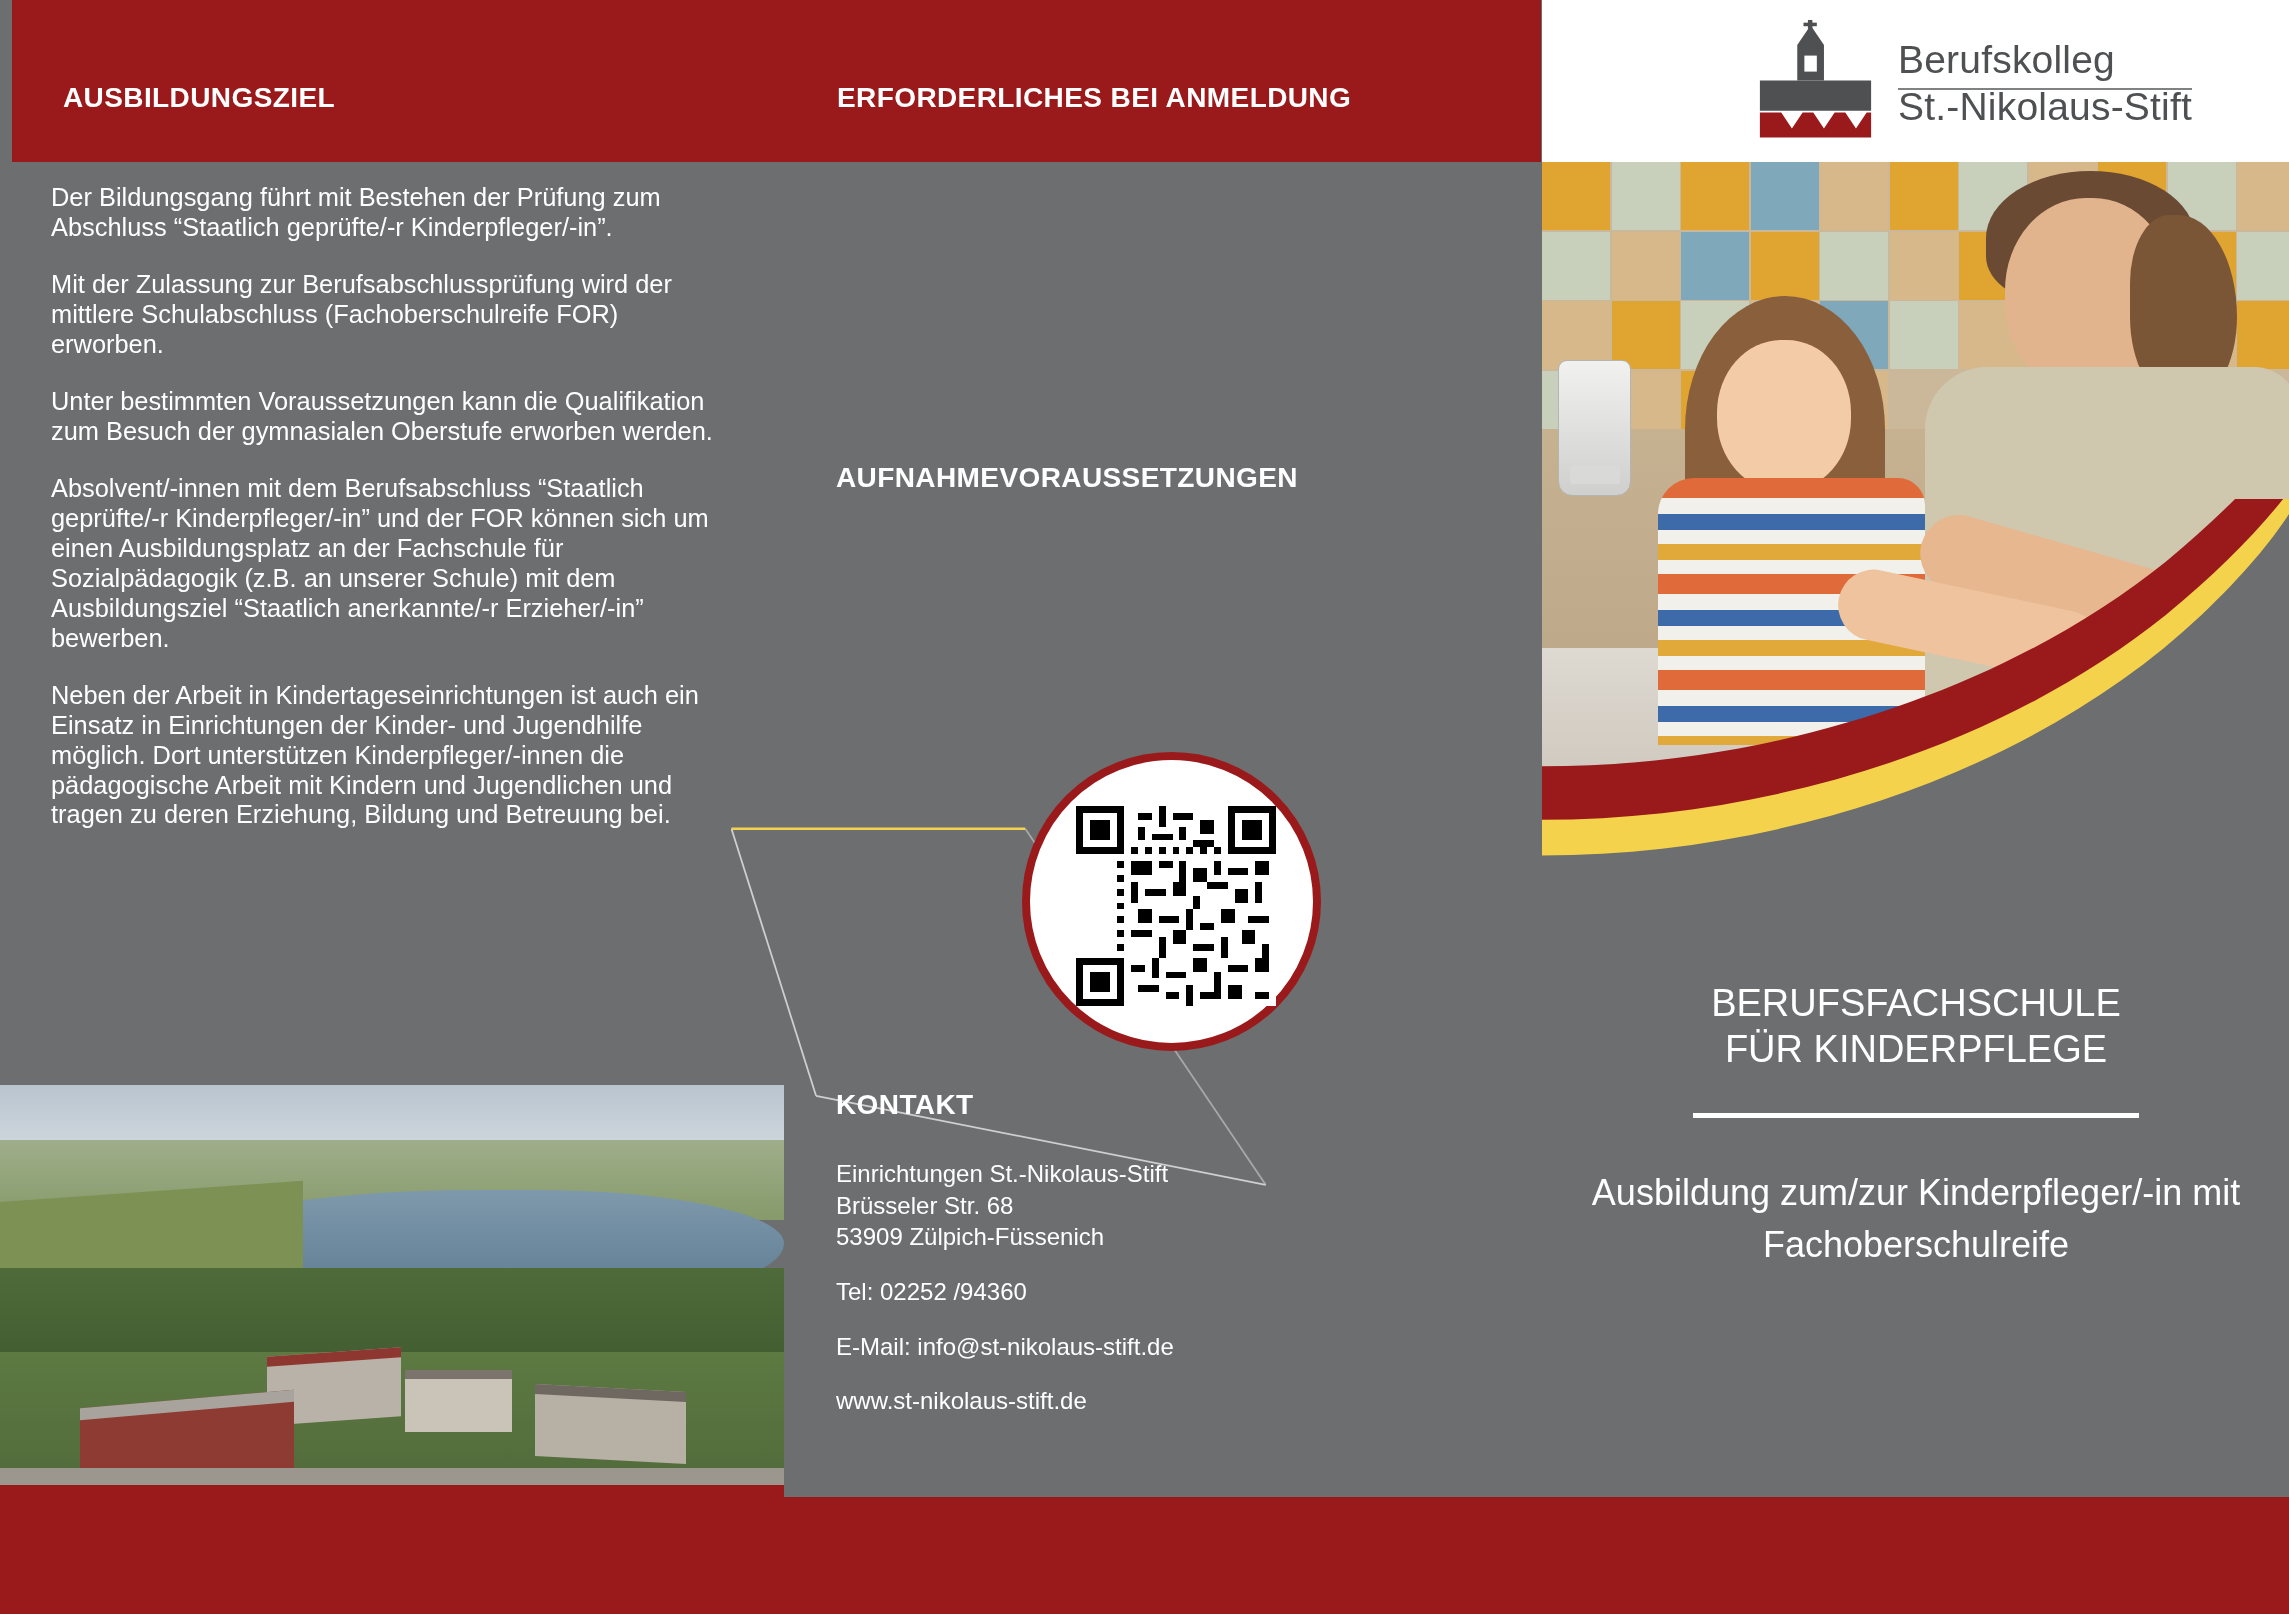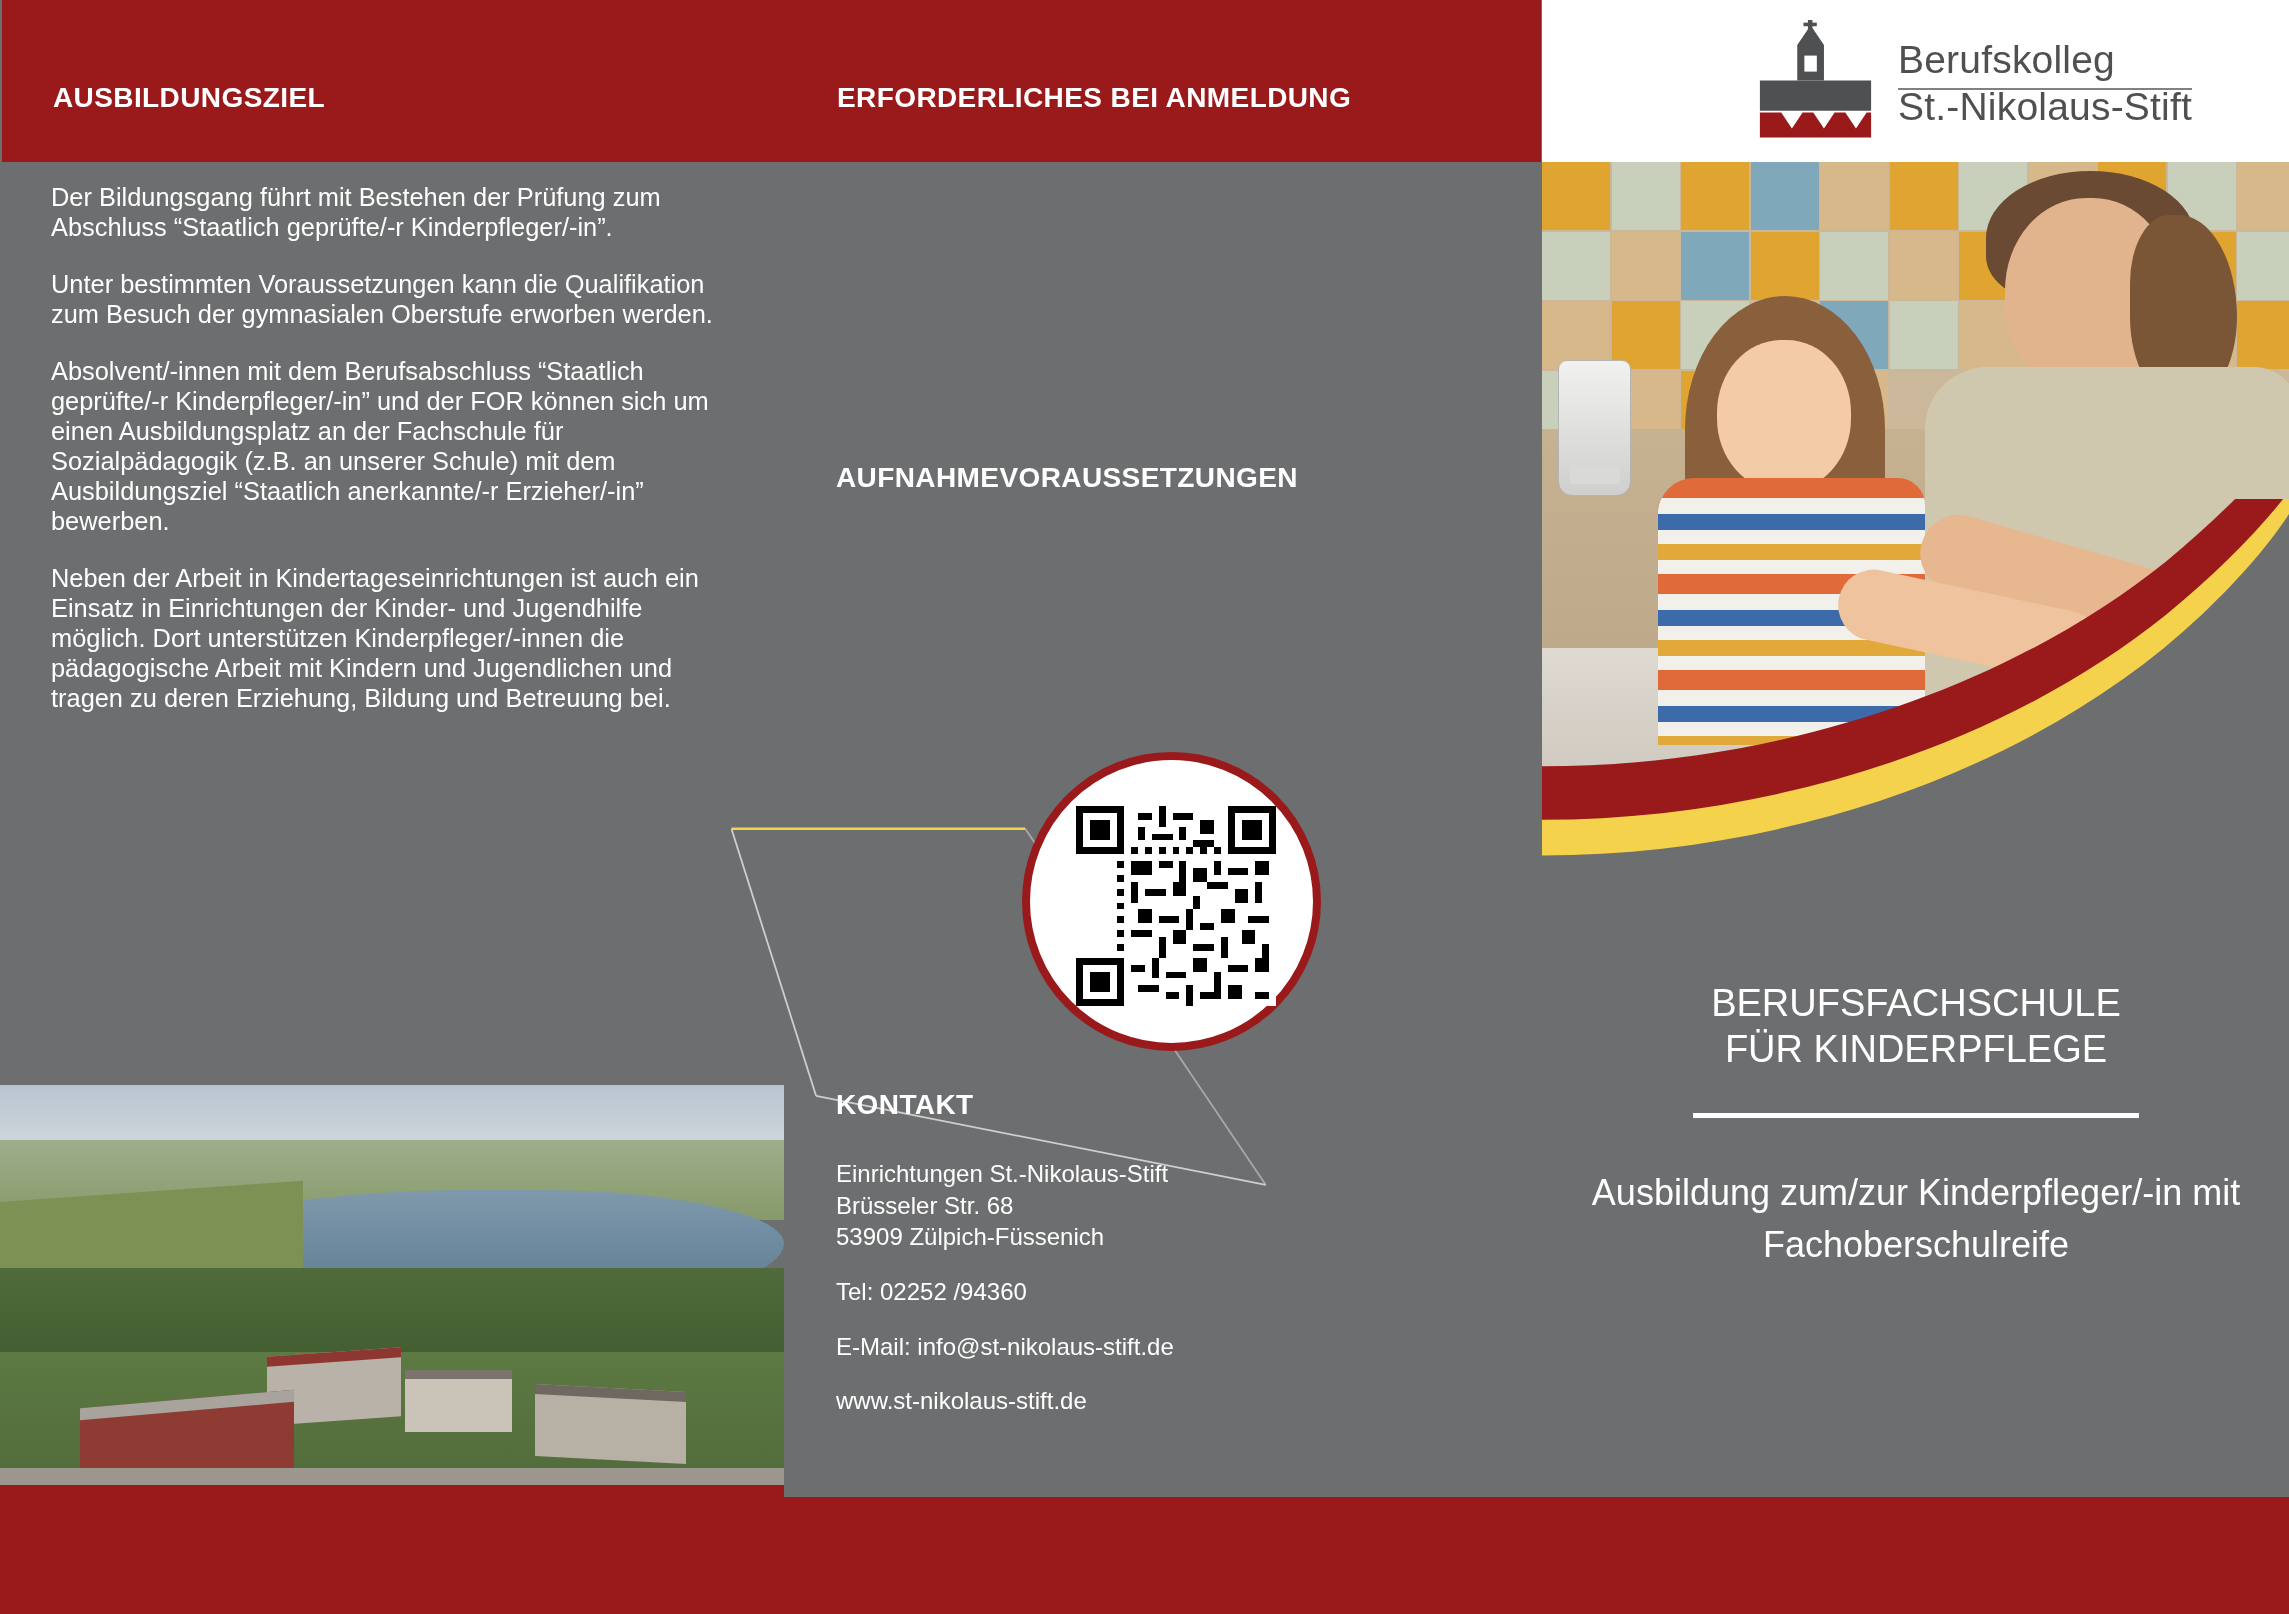--- a/index.html
+++ b/index.html
@@ -22,21 +22,21 @@
   .col1 {
     position: absolute;
     left: 0;
     top: 0;
     width: 784px;
     height: 1615px;
     background: #6d6e6f;
   }
   .col1-header {
     position: absolute;
-    left: 2px;
+    left: 12px;
     top: 0;
     width: 784px;
     height: 162px;
     background: #9a1a1c;
   }
   .col1-header .title {
     position: absolute;
     left: 51px;
     top: 82px;
     font-size: 28px;
@@ -422,20 +422,21 @@
 <body>
 
 <div class="page">
 
   <div class="col1">
     <div class="col1-header">
       <div class="title">AUSBILDUNGSZIEL</div>
     </div>
     <div class="col1-body">
       <p>Der Bildungsgang führt mit Bestehen der Prüfung zum Abschluss “Staatlich geprüfte/-r Kinderpfleger/-in”.</p>
+      <p>Mit der Zulassung zur Berufsabschlussprüfung wird der mittlere Schulabschluss (Fachoberschulreife FOR) erworben.</p>
       <p>Unter bestimmten Voraussetzungen kann die Qualifikation zum Besuch der gymnasialen Oberstufe erworben werden.</p>
       <p>Absolvent/-innen mit dem Berufsabschluss “Staatlich geprüfte/-r Kinderpfleger/-in” und der FOR können sich um einen Ausbildungsplatz an der Fachschule für Sozialpädagogik (z.B. an unserer Schule) mit dem Ausbildungsziel “Staatlich anerkannte/-r Erzieher/-in” bewerben.</p>
       <p>Neben der Arbeit in Kindertageseinrichtungen ist auch ein Einsatz in Einrichtungen der Kinder- und Jugendhilfe möglich. Dort unterstützen Kinderpfleger/-innen die pädagogische Arbeit mit Kindern und Jugendlichen und tragen zu deren Erziehung, Bildung und Betreuung bei.</p>
     </div>
 
     <div class="aerial">
       <div class="sky"></div>
       <div class="farfield"></div>
       <div class="lake"></div>
       <div class="field-left"></div>

